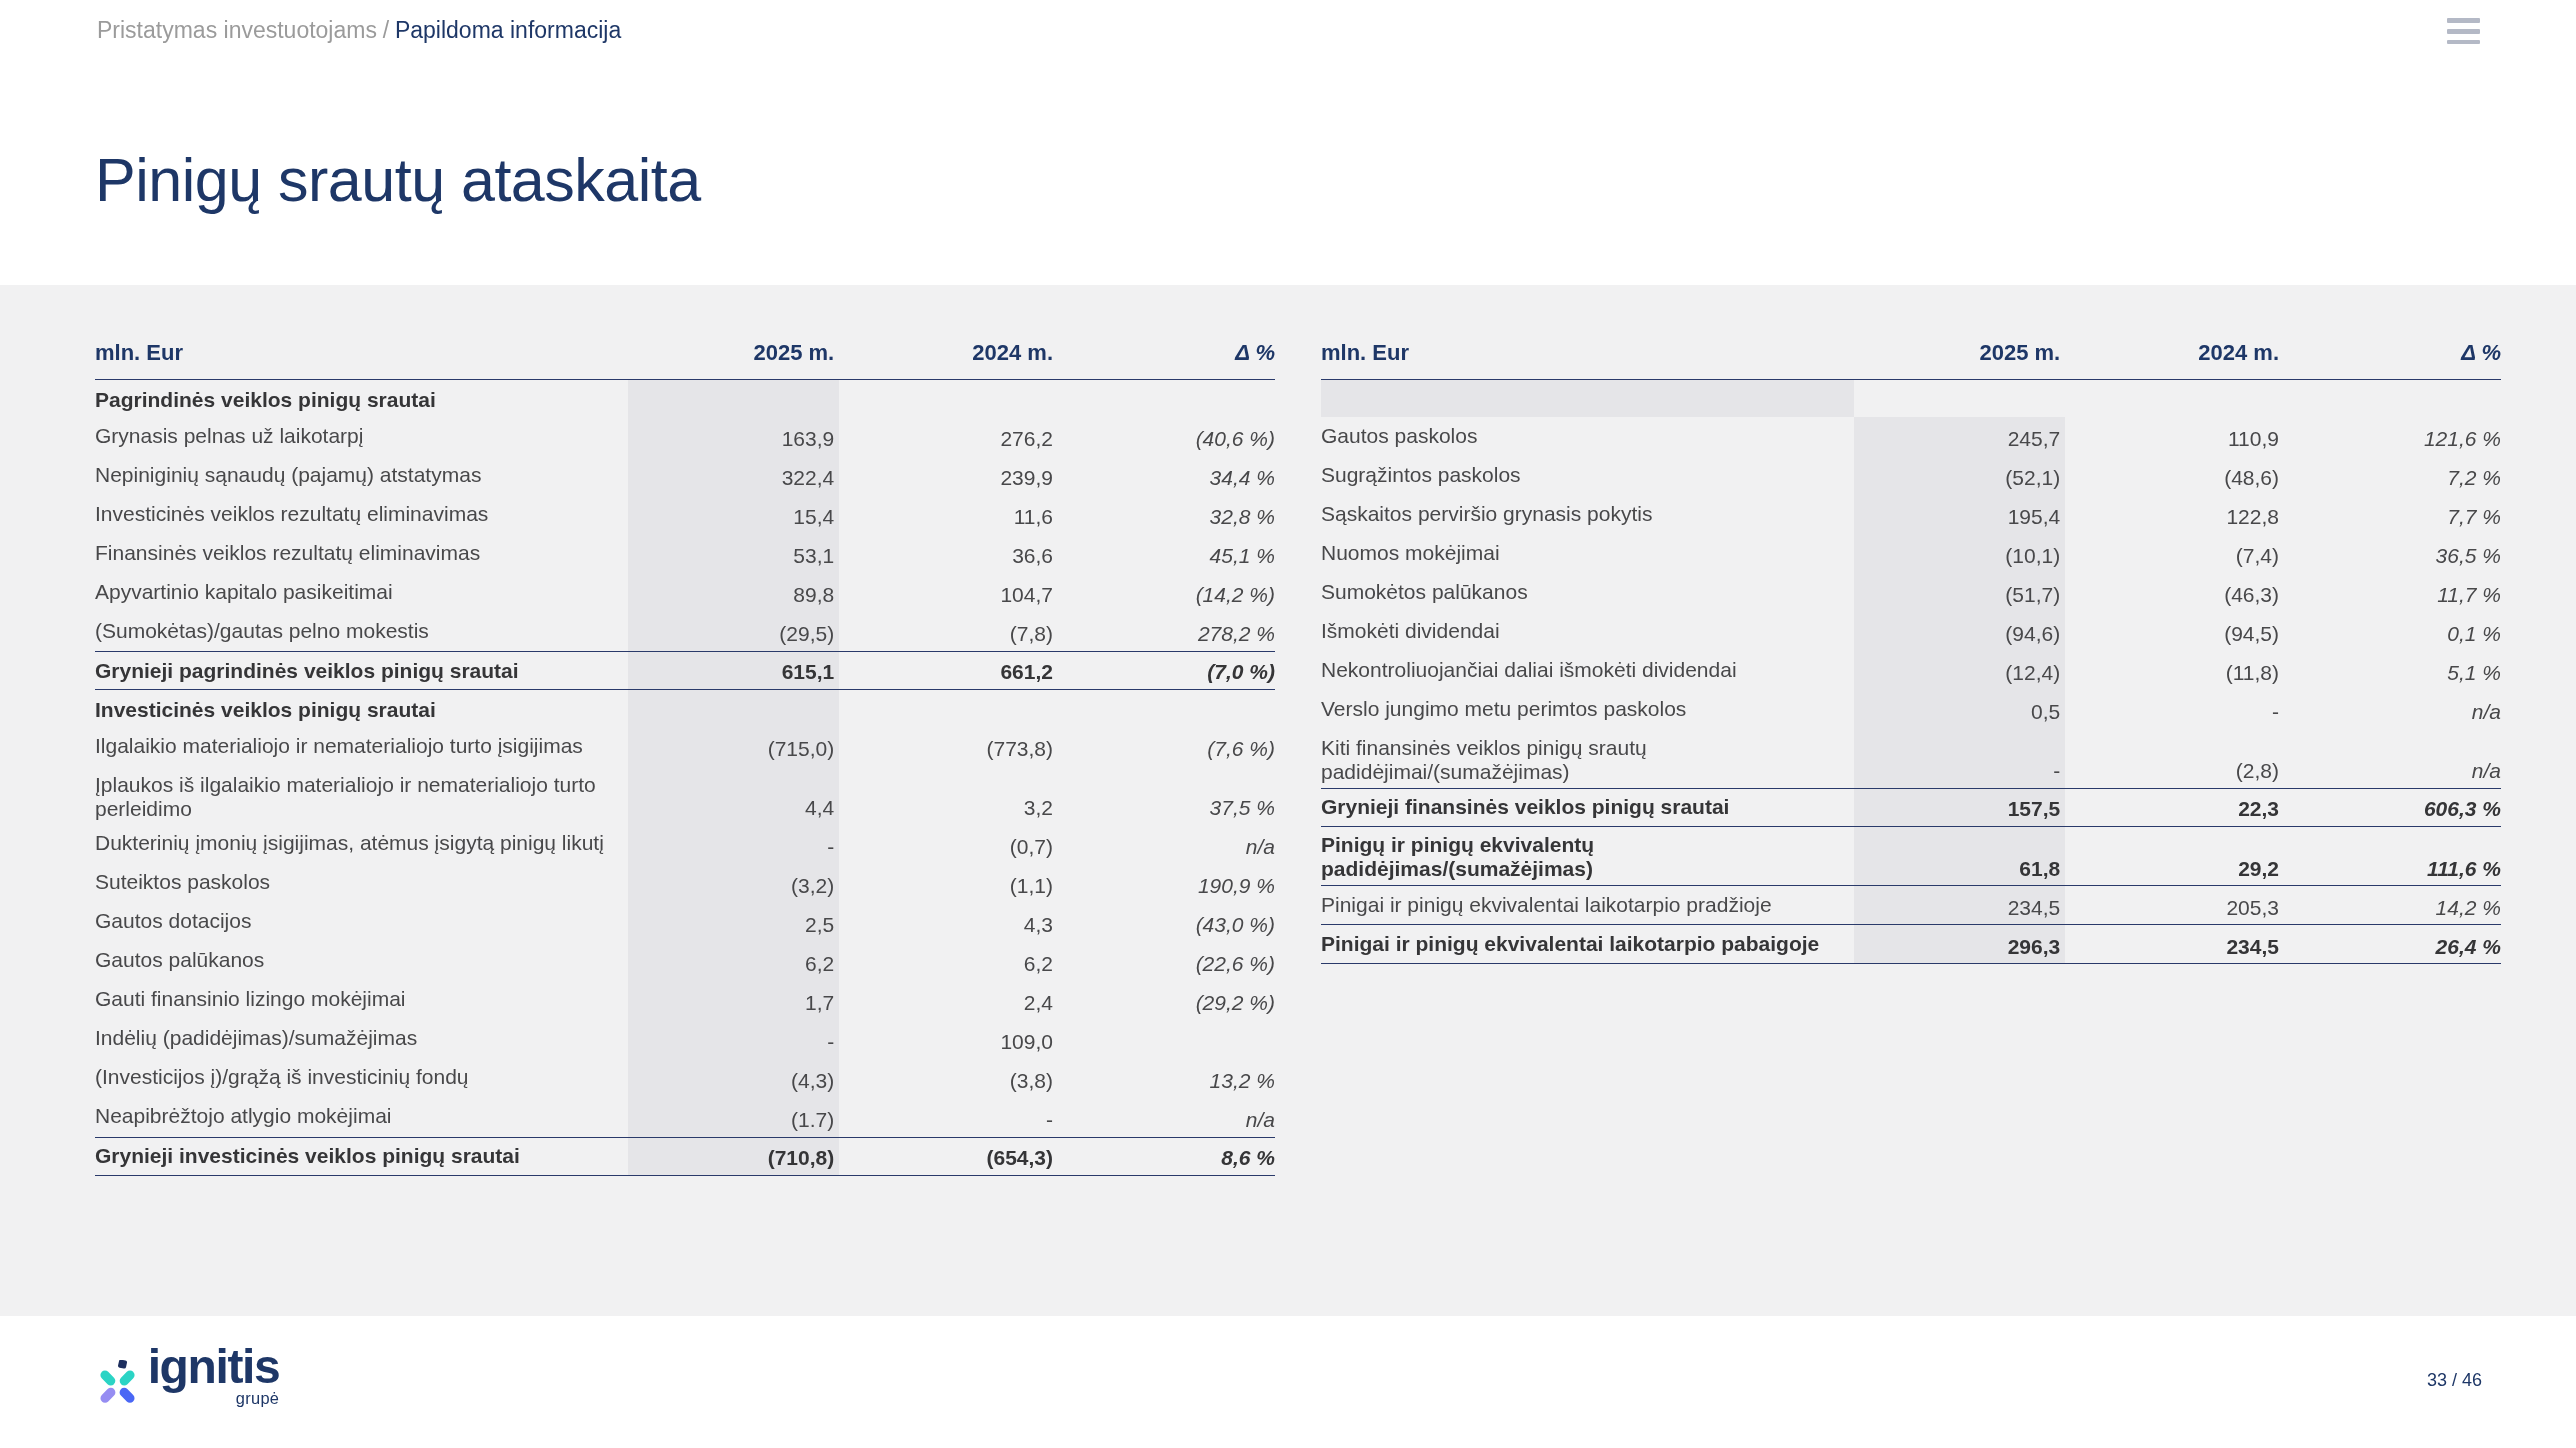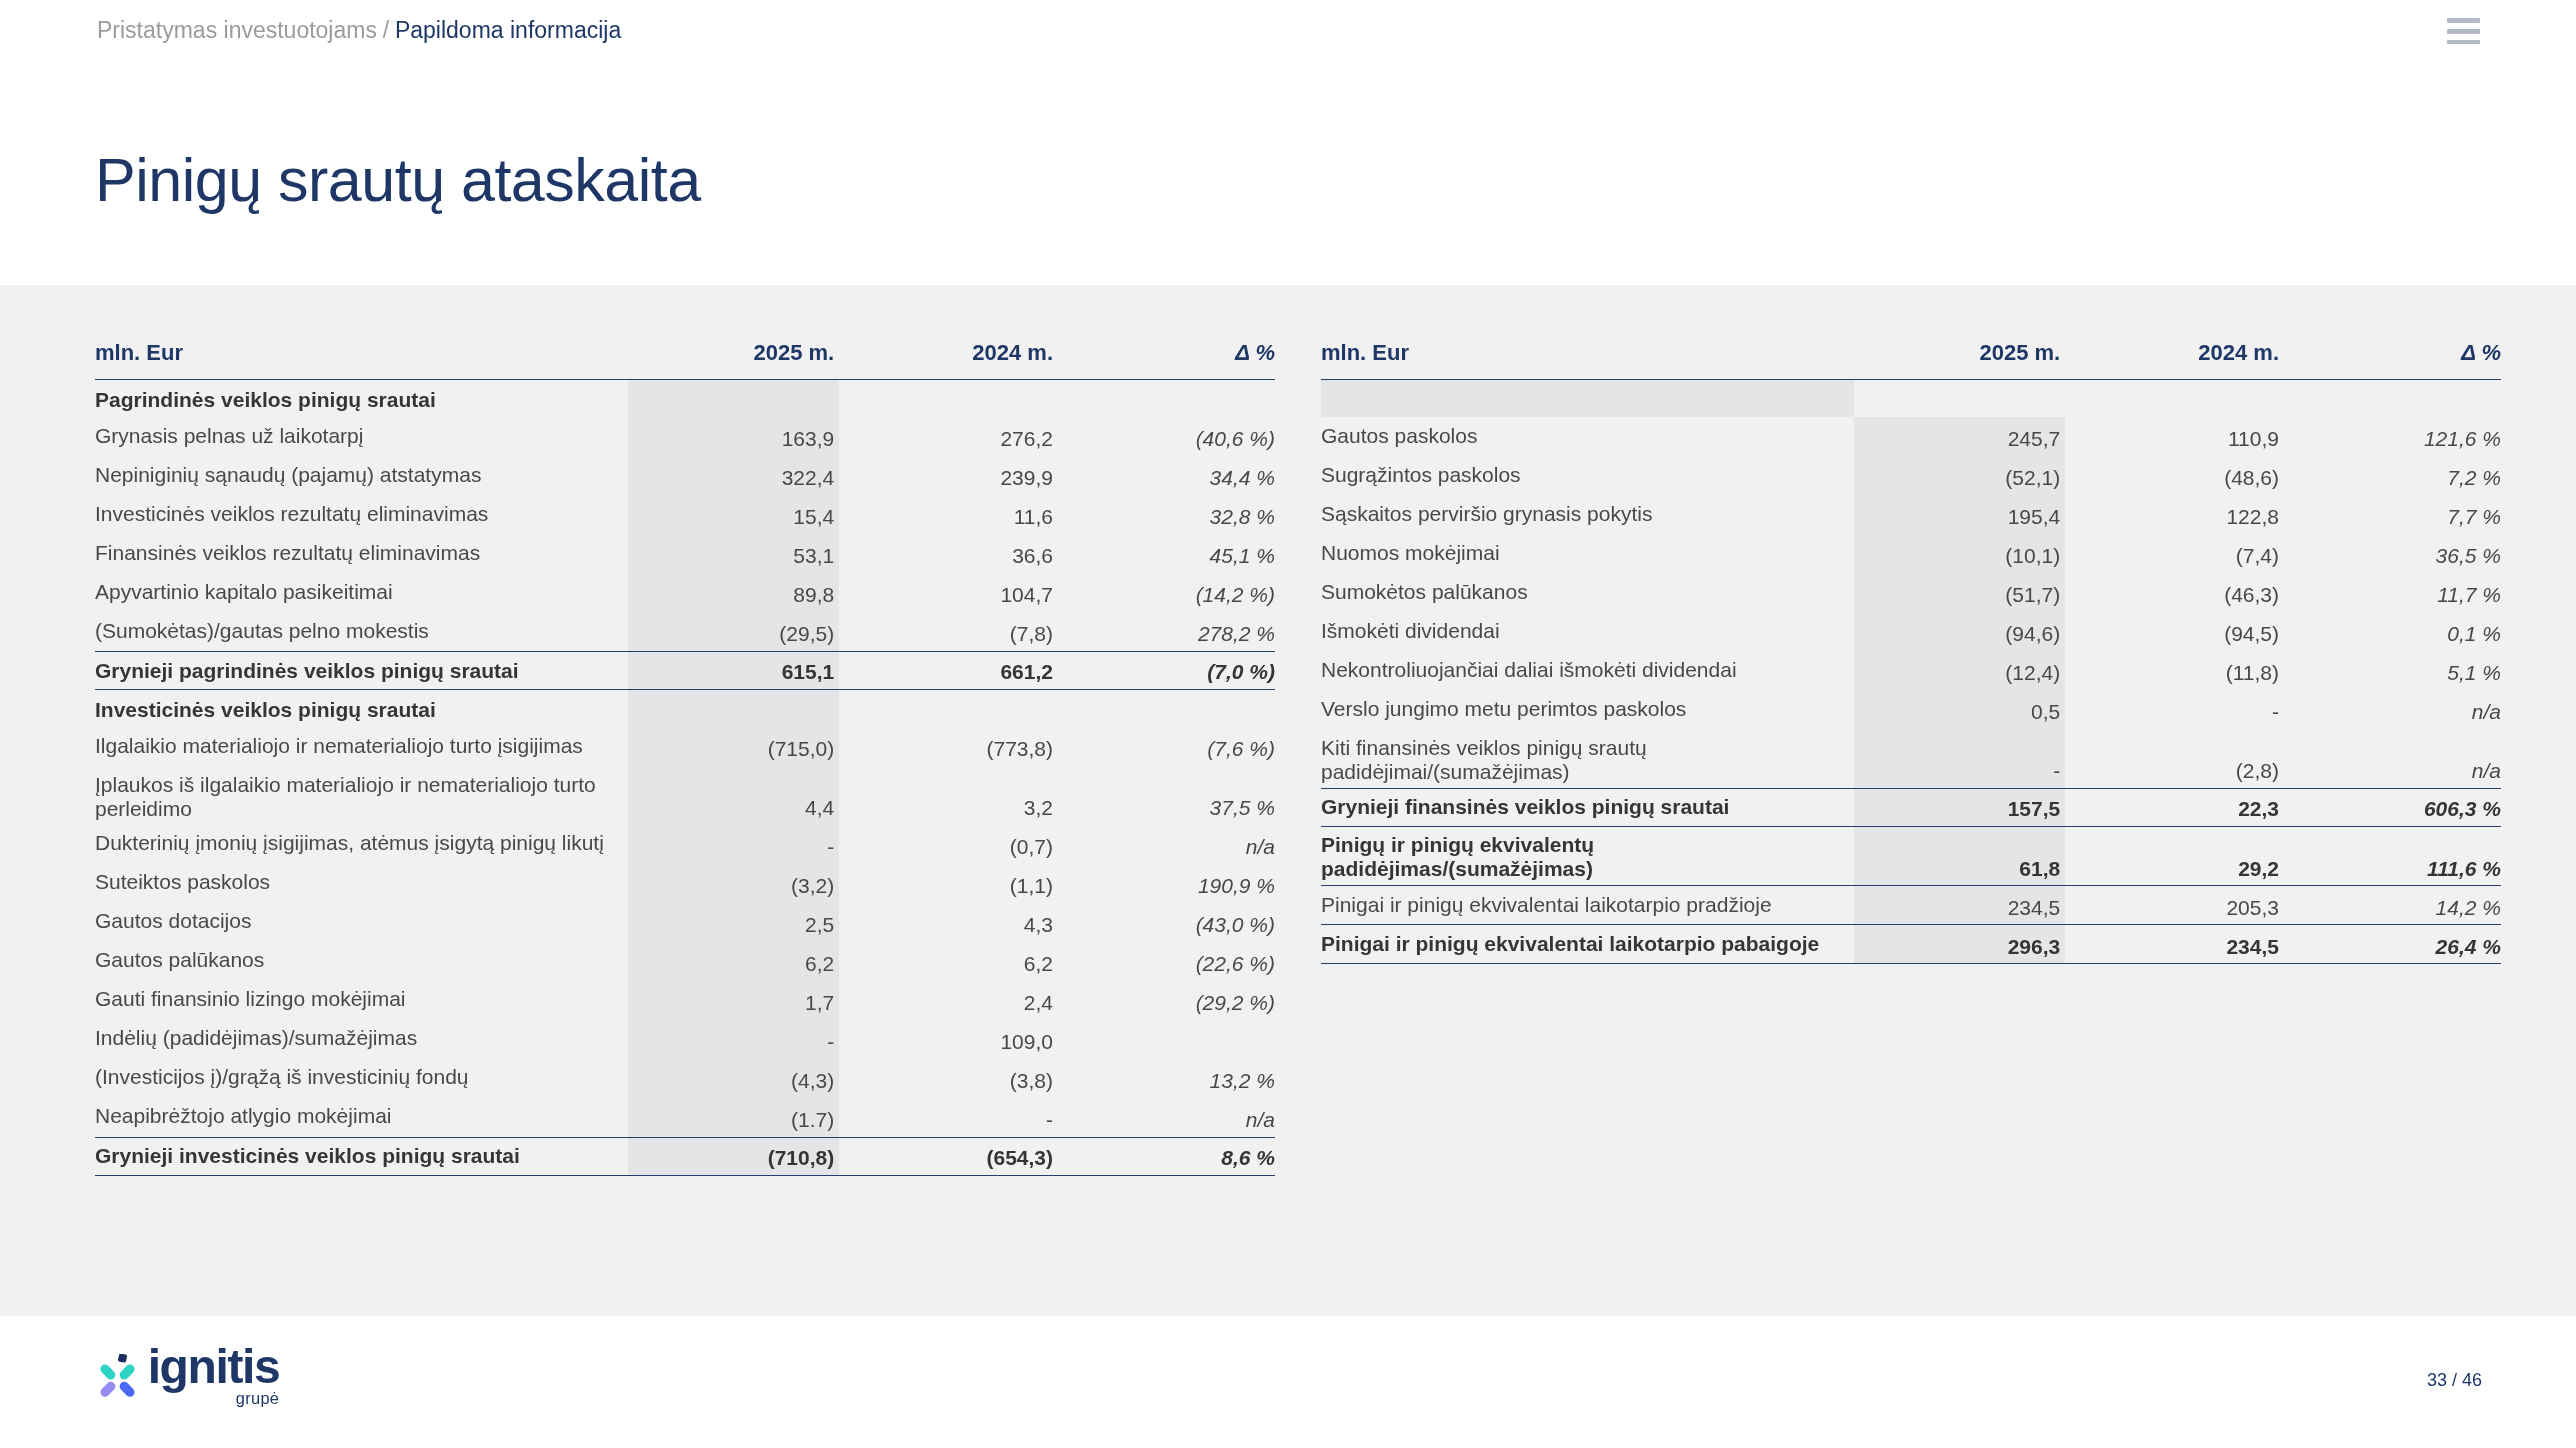--- a/index.html
+++ b/index.html
@@ -82,21 +82,21 @@
   .t-row .band{background:var(--band);}
   .t-row.section{min-height:37px;}
   .t-row.section .c-label{font-weight:bold;color:var(--dark);padding-top:7.7px;}
   .t-row.bold{font-weight:bold;color:var(--dark);}
   .t-row.line-top{border-top:1.9px solid var(--line);}
   .t-row.line-bottom{border-bottom:1.9px solid var(--line);}
 
   
   .footer-logo{
     position:absolute;left:97px;top:1348px;
-    display:flex;align-items:center;
+    display:flex;align-items:flex-end;
   }
   .logo-mark{display:block;}
   .logo-textblock{
     display:flex;flex-direction:column;align-items:flex-end;
     margin-left:9.7px;margin-top:-5.8px;
   }
   .logo-word{
     font-size:48px;line-height:50px;font-weight:bold;color:var(--navy);
     letter-spacing:-1.4px;
   }

